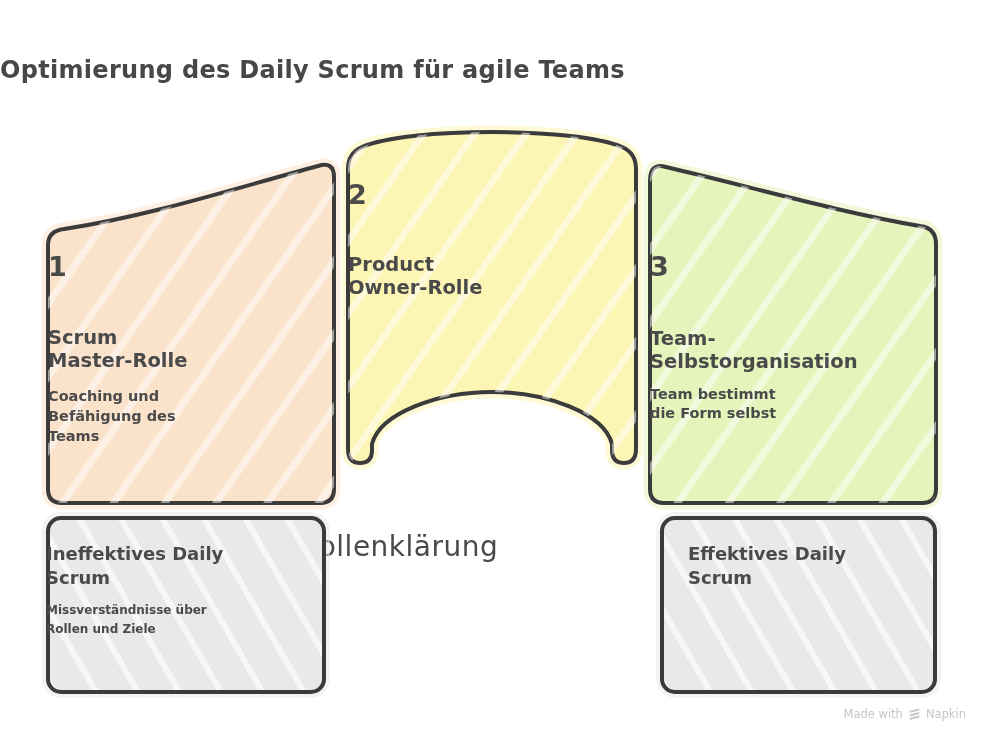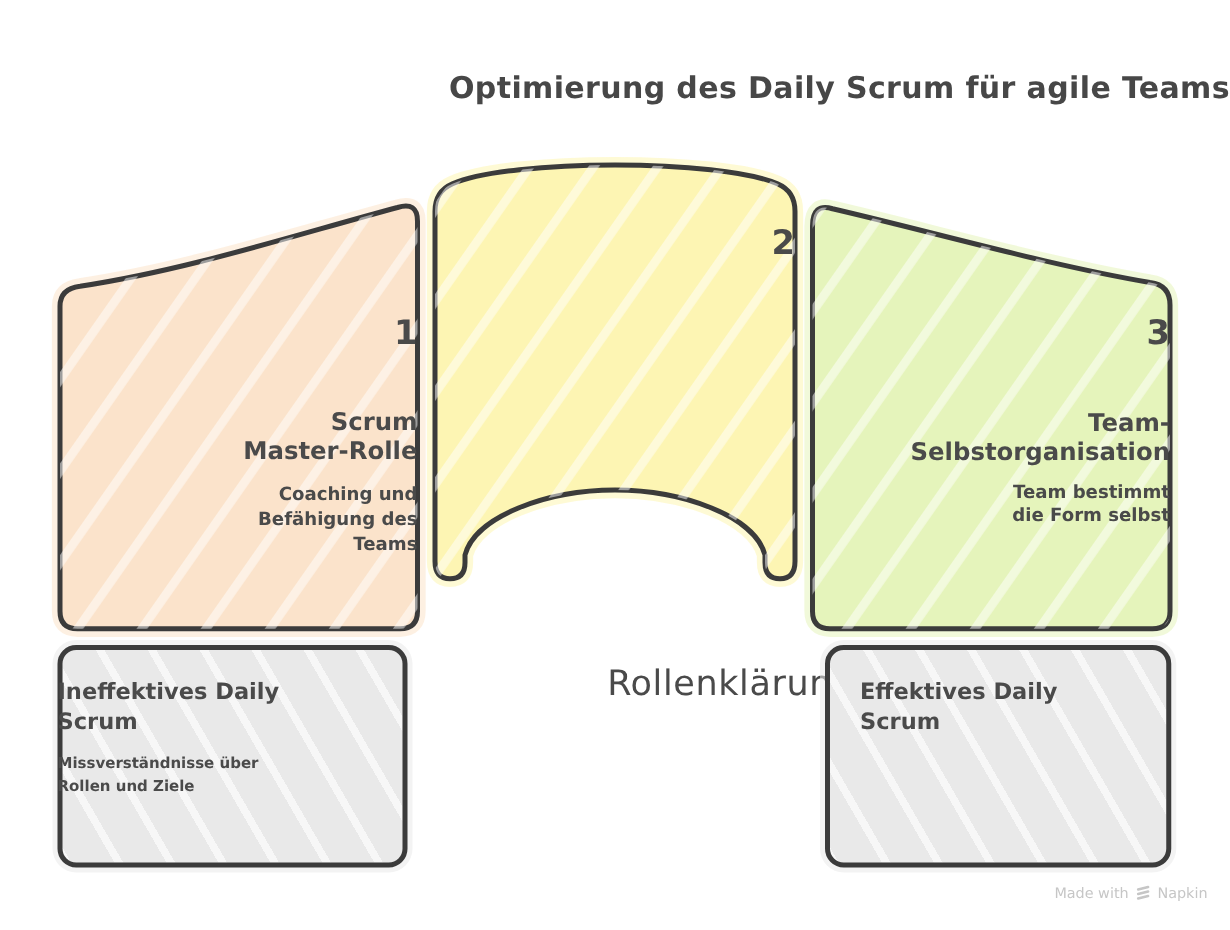--- a/index.html
+++ b/index.html
@@ -12,21 +12,21 @@
     font-family: "DejaVu Sans", "Liberation Sans", sans-serif;
     color: #4a4a4a;
   }
   #bridge-svg { position: absolute; left: 0; top: 0; }
   .panel-main { stroke: #3b3b3b; stroke-width: 4; stroke-linejoin: round; }
   .panel-halo { fill: none; stroke-width: 13; stroke-linejoin: round; opacity: .55; }
   .panel-hatch { fill: url(#hatch); stroke: none; }
 
   .t {
     position: absolute;
-    text-align: right;
+    text-align: left;
     font-weight: bold;
     color: #4a4a4a;
     white-space: pre-line;
   }
   .title {
     top: 56px; left: 0; width: 984px;
     font-size: 24px; letter-spacing: .3px; color: #474747;
   }
   .num  { font-size: 27px; line-height: 28px; }
   .head { font-size: 19.5px; line-height: 23px; }
@@ -111,20 +111,22 @@
   </svg>
 
   <div class="t num p1" id="p1-num">1</div>
   <div class="t head p1" id="p1-head">Scrum
 Master-Rolle</div>
   <div class="t desc p1" id="p1-desc">Coaching und
 Befähigung des
 Teams</div>
 
   <div class="t num p2" id="p2-num">2</div>
+  <div class="t head p2" id="p2-head">Product
+Owner-Rolle</div>
 
   <div class="t num p3" id="p3-num">3</div>
   <div class="t desc p3" id="p3-desc">Team bestimmt
 die Form selbst</div>
   <div class="t head p3" id="p3-head">Team-
 Selbstorganisation</div>
 
   <div class="t center-label">Rollenklärung</div>
 
   <div class="gray-box" id="box-left"></div>

